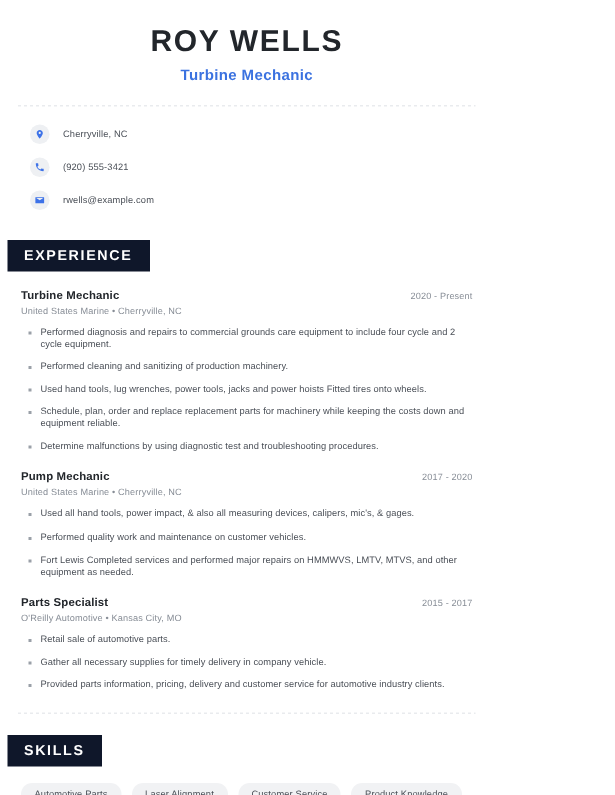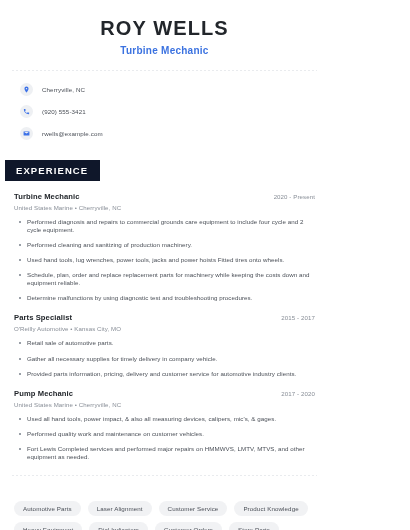--- a/index.html
+++ b/index.html
@@ -233,68 +233,71 @@
           </div>
           <div class="bullet">
             <span class="bullet-dot"></span>
             <span class="bullet-text">Determine malfunctions by using diagnostic test and troubleshooting procedures.</span>
           </div>
         </div>
       </div>
 
       <div class="job">
         <div class="job-head">
+          <span class="job-role">Pump Mechanic</span>
+          <span class="job-dates">2017 - 2020</span>
+        </div>
+        <div class="job-meta">United States Marine  •  Cherryville, NC</div>
+        <div class="bullets">
+          <div class="bullet">
+            <span class="bullet-dot"></span>
+            <span class="bullet-text">Used all hand tools, power impact, &amp; also all measuring devices, calipers, mic's, &amp; gages.</span>
+          </div>
+          <div class="bullet">
+            <span class="bullet-dot"></span>
+            <span class="bullet-text">Performed quality work and maintenance on customer vehicles.</span>
+          </div>
+          <div class="bullet">
+            <span class="bullet-dot"></span>
+            <span class="bullet-text">Fort Lewis Completed services and performed major repairs on HMMWVS, LMTV, MTVS, and other equipment as needed.</span>
+          </div>
+        </div>
+      </div>
+
+      <div class="job">
+        <div class="job-head">
           <span class="job-role">Parts Specialist</span>
           <span class="job-dates">2015 - 2017</span>
         </div>
         <div class="job-meta">O'Reilly Automotive  •  Kansas City, MO</div>
         <div class="bullets">
           <div class="bullet">
             <span class="bullet-dot"></span>
             <span class="bullet-text">Retail sale of automotive parts.</span>
           </div>
           <div class="bullet">
             <span class="bullet-dot"></span>
             <span class="bullet-text">Gather all necessary supplies for timely delivery in company vehicle.</span>
           </div>
           <div class="bullet">
             <span class="bullet-dot"></span>
             <span class="bullet-text">Provided parts information, pricing, delivery and customer service for automotive industry clients.</span>
           </div>
         </div>
       </div>
 
-      <div class="job">
-        <div class="job-head">
-          <span class="job-role">Pump Mechanic</span>
-          <span class="job-dates">2017 - 2020</span>
-        </div>
-        <div class="job-meta">United States Marine  •  Cherryville, NC</div>
-        <div class="bullets">
-          <div class="bullet">
-            <span class="bullet-dot"></span>
-            <span class="bullet-text">Used all hand tools, power impact, &amp; also all measuring devices, calipers, mic's, &amp; gages.</span>
-          </div>
-          <div class="bullet">
-            <span class="bullet-dot"></span>
-            <span class="bullet-text">Performed quality work and maintenance on customer vehicles.</span>
-          </div>
-          <div class="bullet">
-            <span class="bullet-dot"></span>
-            <span class="bullet-text">Fort Lewis Completed services and performed major repairs on HMMWVS, LMTV, MTVS, and other equipment as needed.</span>
-          </div>
-        </div>
-      </div>
-
     </div>
   </div>
 
   <div class="divider" style="margin-top:14px;"></div>
 
   <div class="section-skills" style="margin-top:14px;">
+    <div class="badge-wrap">
+      <span class="badge">SKILLS</span>
+    </div>
     <div class="skills-wrap">
       <span class="chip">Automotive Parts</span>
       <span class="chip">Laser Alignment</span>
       <span class="chip">Customer Service</span>
       <span class="chip">Product Knowledge</span>
       <span class="chip">Heavy Equipment</span>
       <span class="chip">Dial Indicators</span>
       <span class="chip">Customer Orders</span>
       <span class="chip">Store Parts</span>
       <span class="chip">General Maintenance</span>

